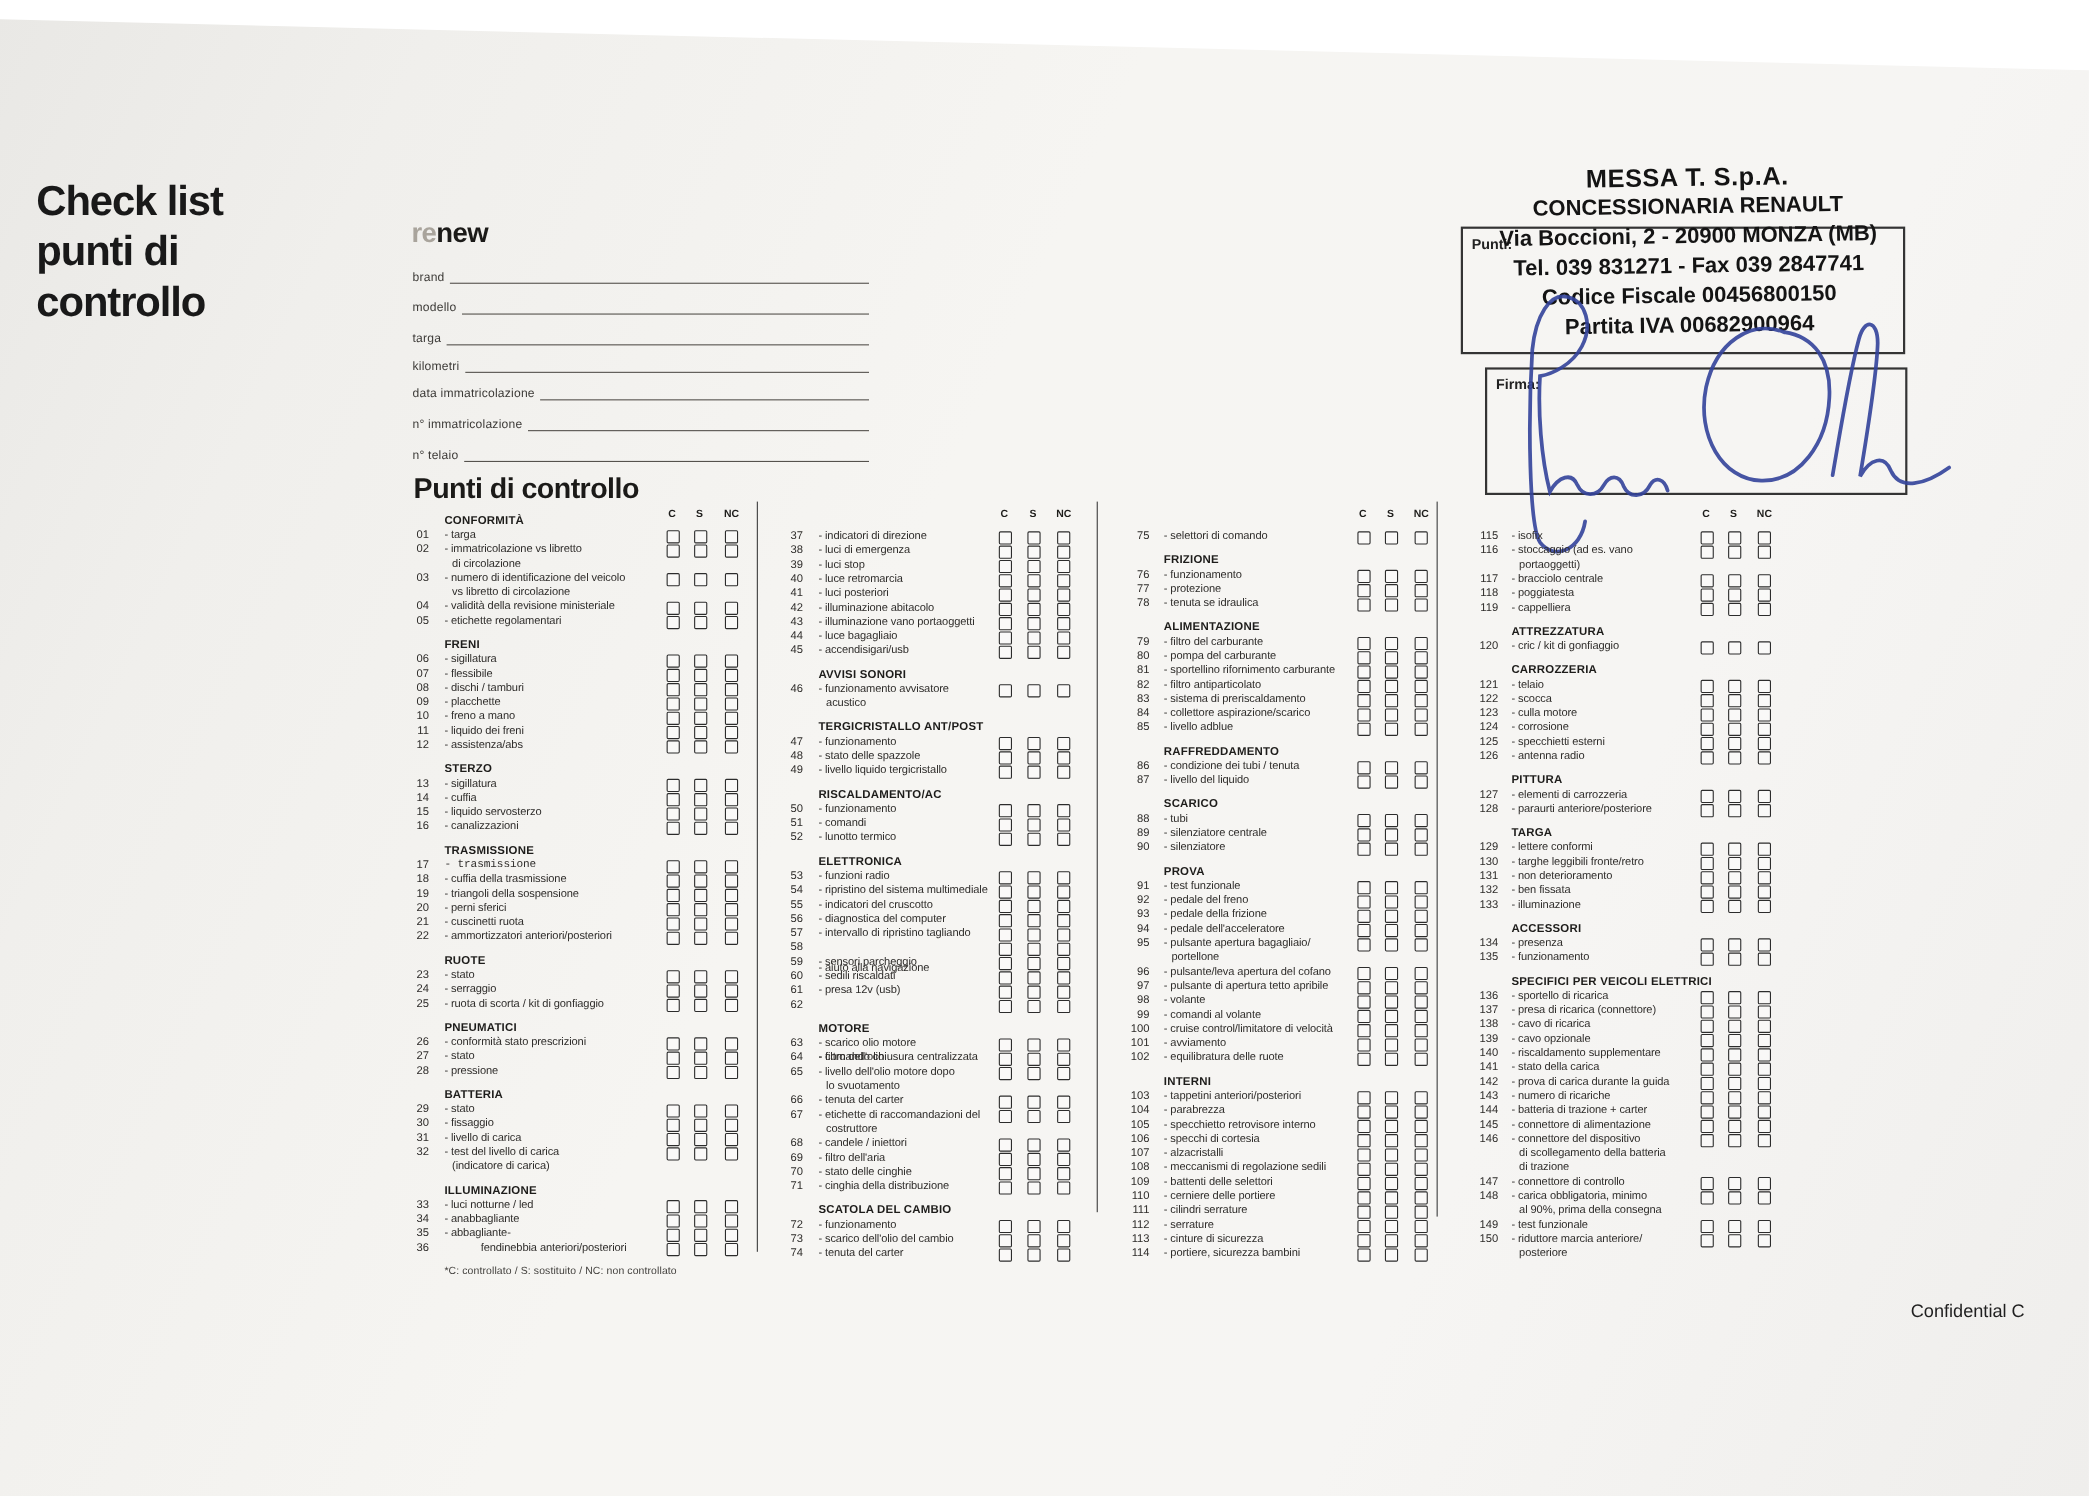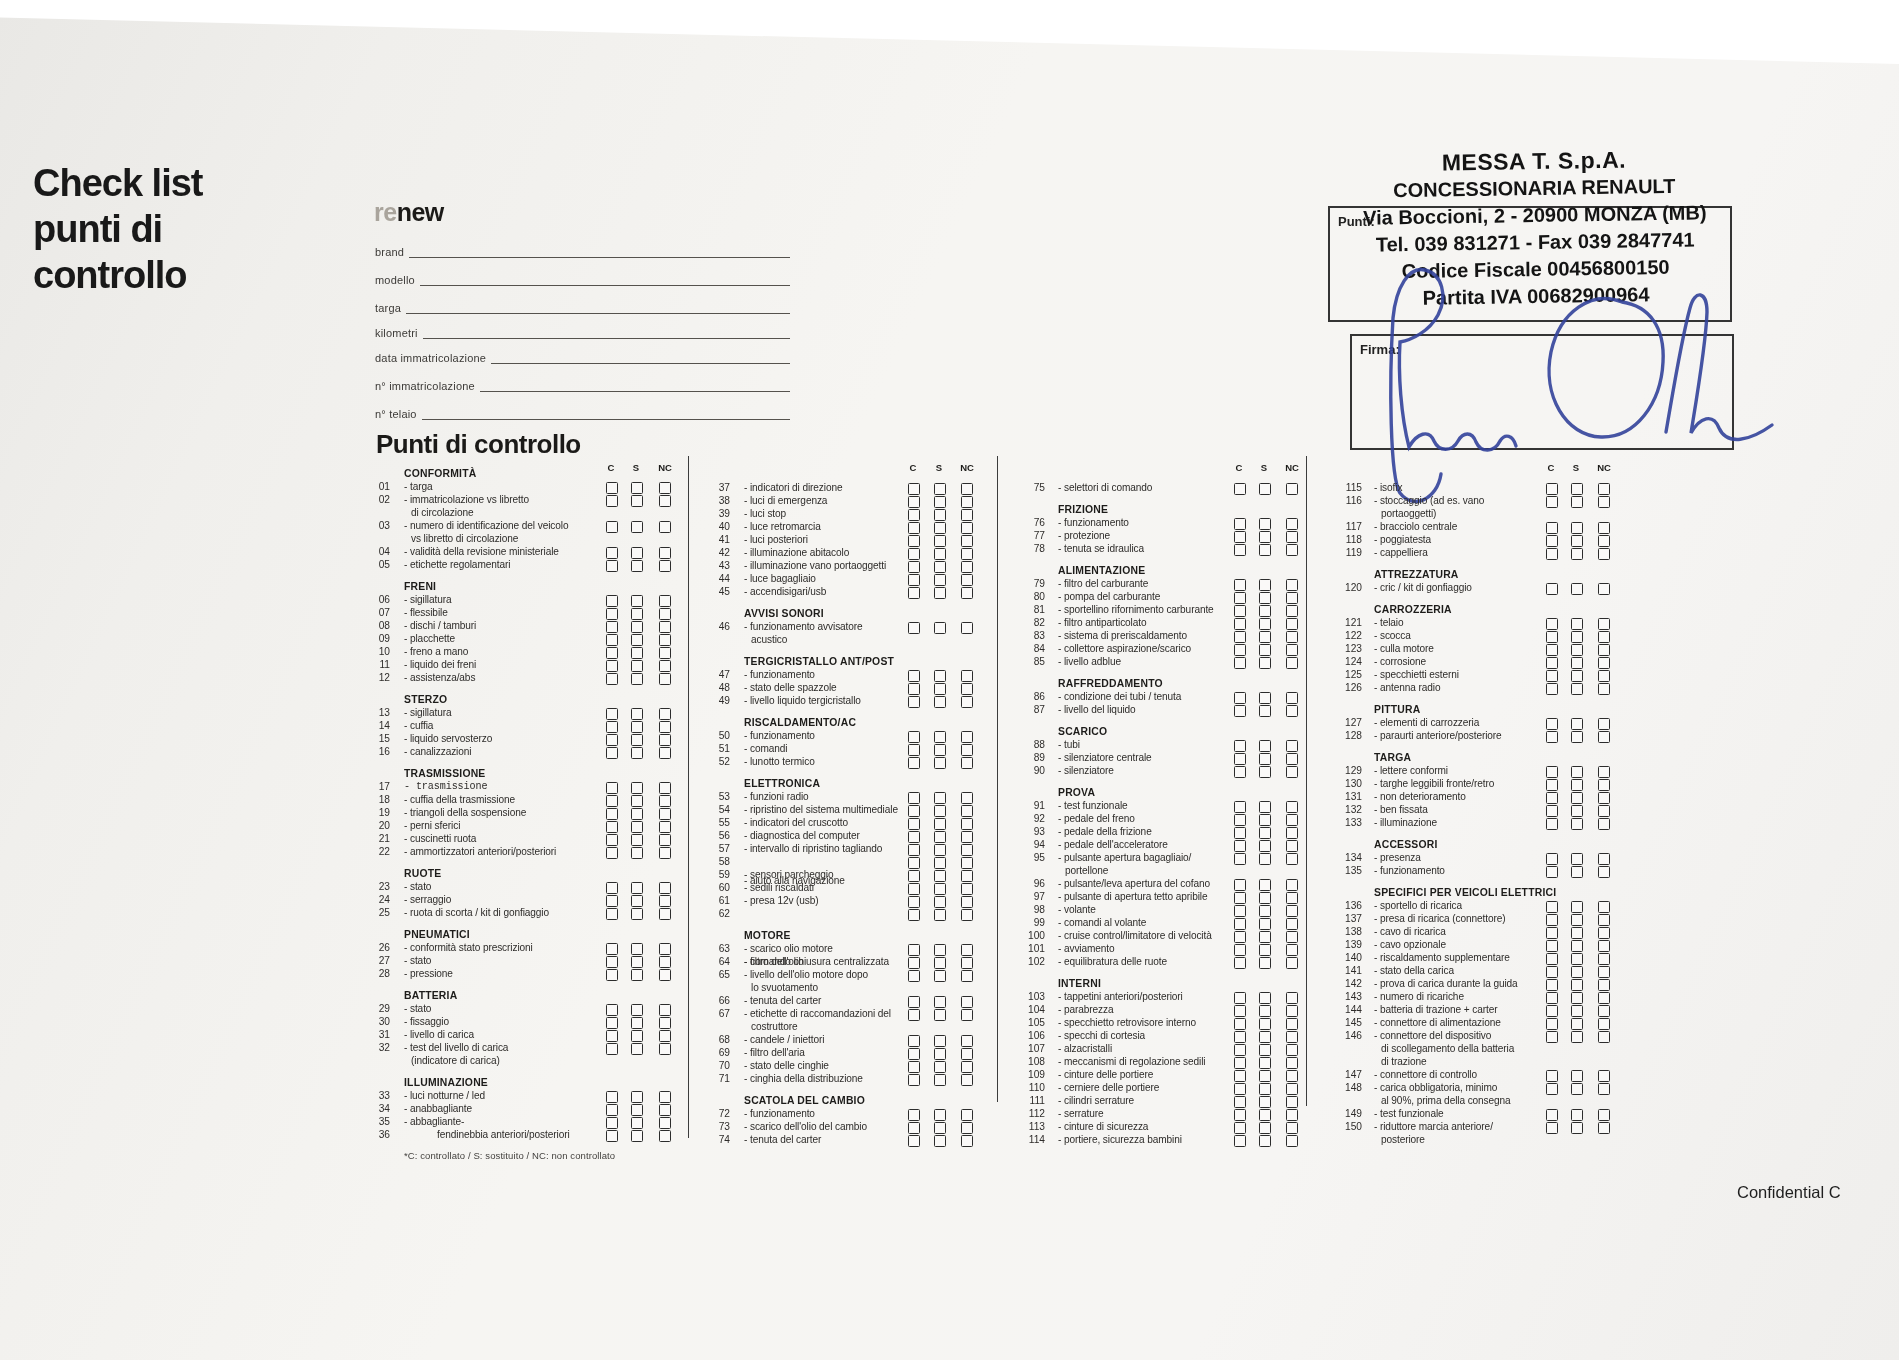--- a/index.html
+++ b/index.html
@@ -685,21 +685,21 @@
         <div class="abs item-text" style="left: 1058px; top: 1043px;">- alzacristalli</div>
         <div class="abs cbox" style="left: 1234px; top: 1044px;"></div>
         <div class="abs cbox" style="left: 1259px; top: 1044px;"></div>
         <div class="abs cbox" style="left: 1286px; top: 1044px;"></div>
         <div class="abs item-num" style="left: 1015px; top: 1056px;">108</div>
         <div class="abs item-text" style="left: 1058px; top: 1056px;">- meccanismi di regolazione sedili</div>
         <div class="abs cbox" style="left: 1234px; top: 1057px;"></div>
         <div class="abs cbox" style="left: 1259px; top: 1057px;"></div>
         <div class="abs cbox" style="left: 1286px; top: 1057px;"></div>
         <div class="abs item-num" style="left: 1015px; top: 1069px;">109</div>
-        <div class="abs item-text" style="left: 1058px; top: 1069px;">- cinture delle portiere</div>
+        <div class="abs item-text" style="left: 1058px; top: 1069px;">- battenti delle selettori</div>
         <div class="abs cbox" style="left: 1234px; top: 1070px;"></div>
         <div class="abs cbox" style="left: 1259px; top: 1070px;"></div>
         <div class="abs cbox" style="left: 1286px; top: 1070px;"></div>
         <div class="abs item-num" style="left: 1015px; top: 1082px;">110</div>
         <div class="abs item-text" style="left: 1058px; top: 1082px;">- cerniere delle portiere</div>
         <div class="abs cbox" style="left: 1234px; top: 1083px;"></div>
         <div class="abs cbox" style="left: 1259px; top: 1083px;"></div>
         <div class="abs cbox" style="left: 1286px; top: 1083px;"></div>
         <div class="abs item-num" style="left: 1015px; top: 1095px;">111</div>
         <div class="abs item-text" style="left: 1058px; top: 1095px;">- cilindri serrature</div>

